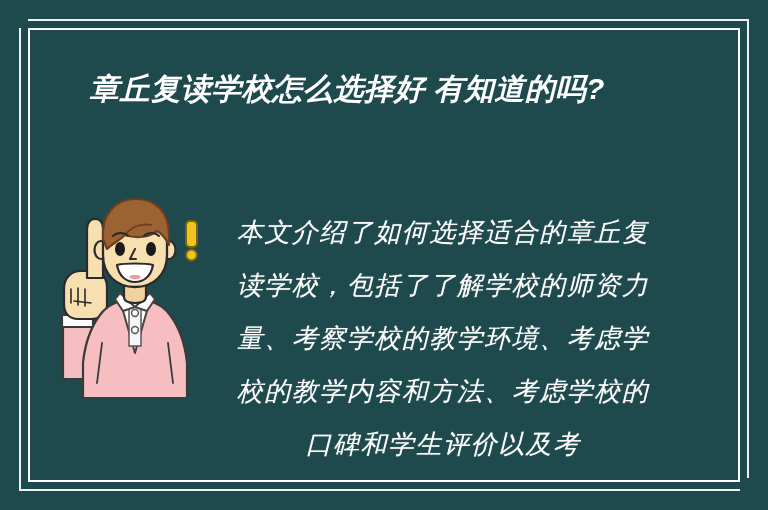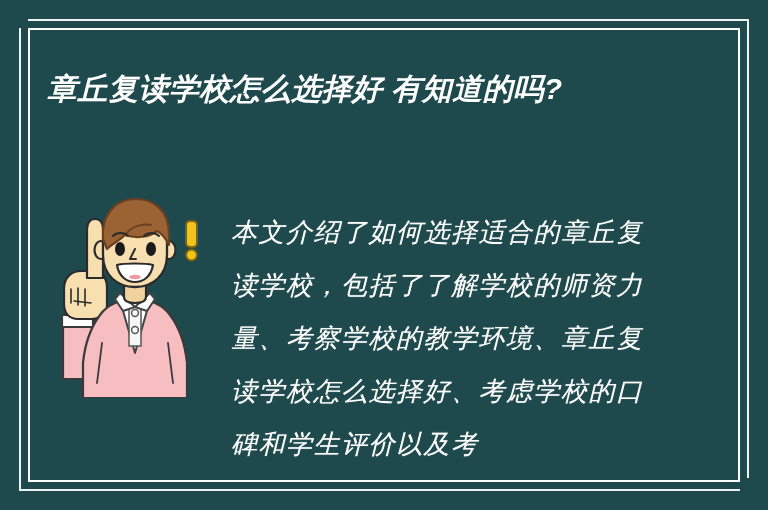--- a/index.html
+++ b/index.html
@@ -9,20 +9,21 @@
   }
   body {
     font-family: "Liberation Sans", sans-serif;
   }
   #canvas {
     position: relative;
     width: 768px;
     height: 510px;
     background: #1f4a4d;
     overflow: hidden;
+    text-align: center;
   }
   
   .frame-outer {
     position: absolute;
     left: 19px;
     top: 19px;
     width: 730px;
     height: 472px;
     border: 2px solid #eef3f2;
     box-sizing: border-box;
@@ -176,15 +177,15 @@
 
       <path d="M90 56 L85 66 L91 66" fill="none" stroke="#2b2b2b" stroke-width="2" stroke-linejoin="round" stroke-linecap="round"></path>
 
       <g>
         <path d="M72 72 C80 70 100 70 108 72 C106 84 98 89 90 89 C82 89 74 84 72 72 Z" fill="#ffffff" stroke="#2b2b2b" stroke-width="2.2" stroke-linejoin="round"></path>
         <path d="M84 84 C86 81 94 81 96 84 C94 87 86 87 84 84 Z" fill="#f09aa0"></path>
       </g>
     </svg>
   </div>
 
-  <div class="body-text">本文介绍了如何选择适合的章丘复读学校，包括了了解学校的师资力量、考察学校的教学环境、章丘复读学校怎么选择好、考虑学校的口碑和学生评价以及考</div>
+  <div class="body-text">本文介绍了如何选择适合的章丘复读学校，包括了了解学校的师资力量、考察学校的教学环境、考虑学校的教学内容和方法、考虑学校的口碑和学生评价以及考</div>
 
 </div>
 
 </body></html>

